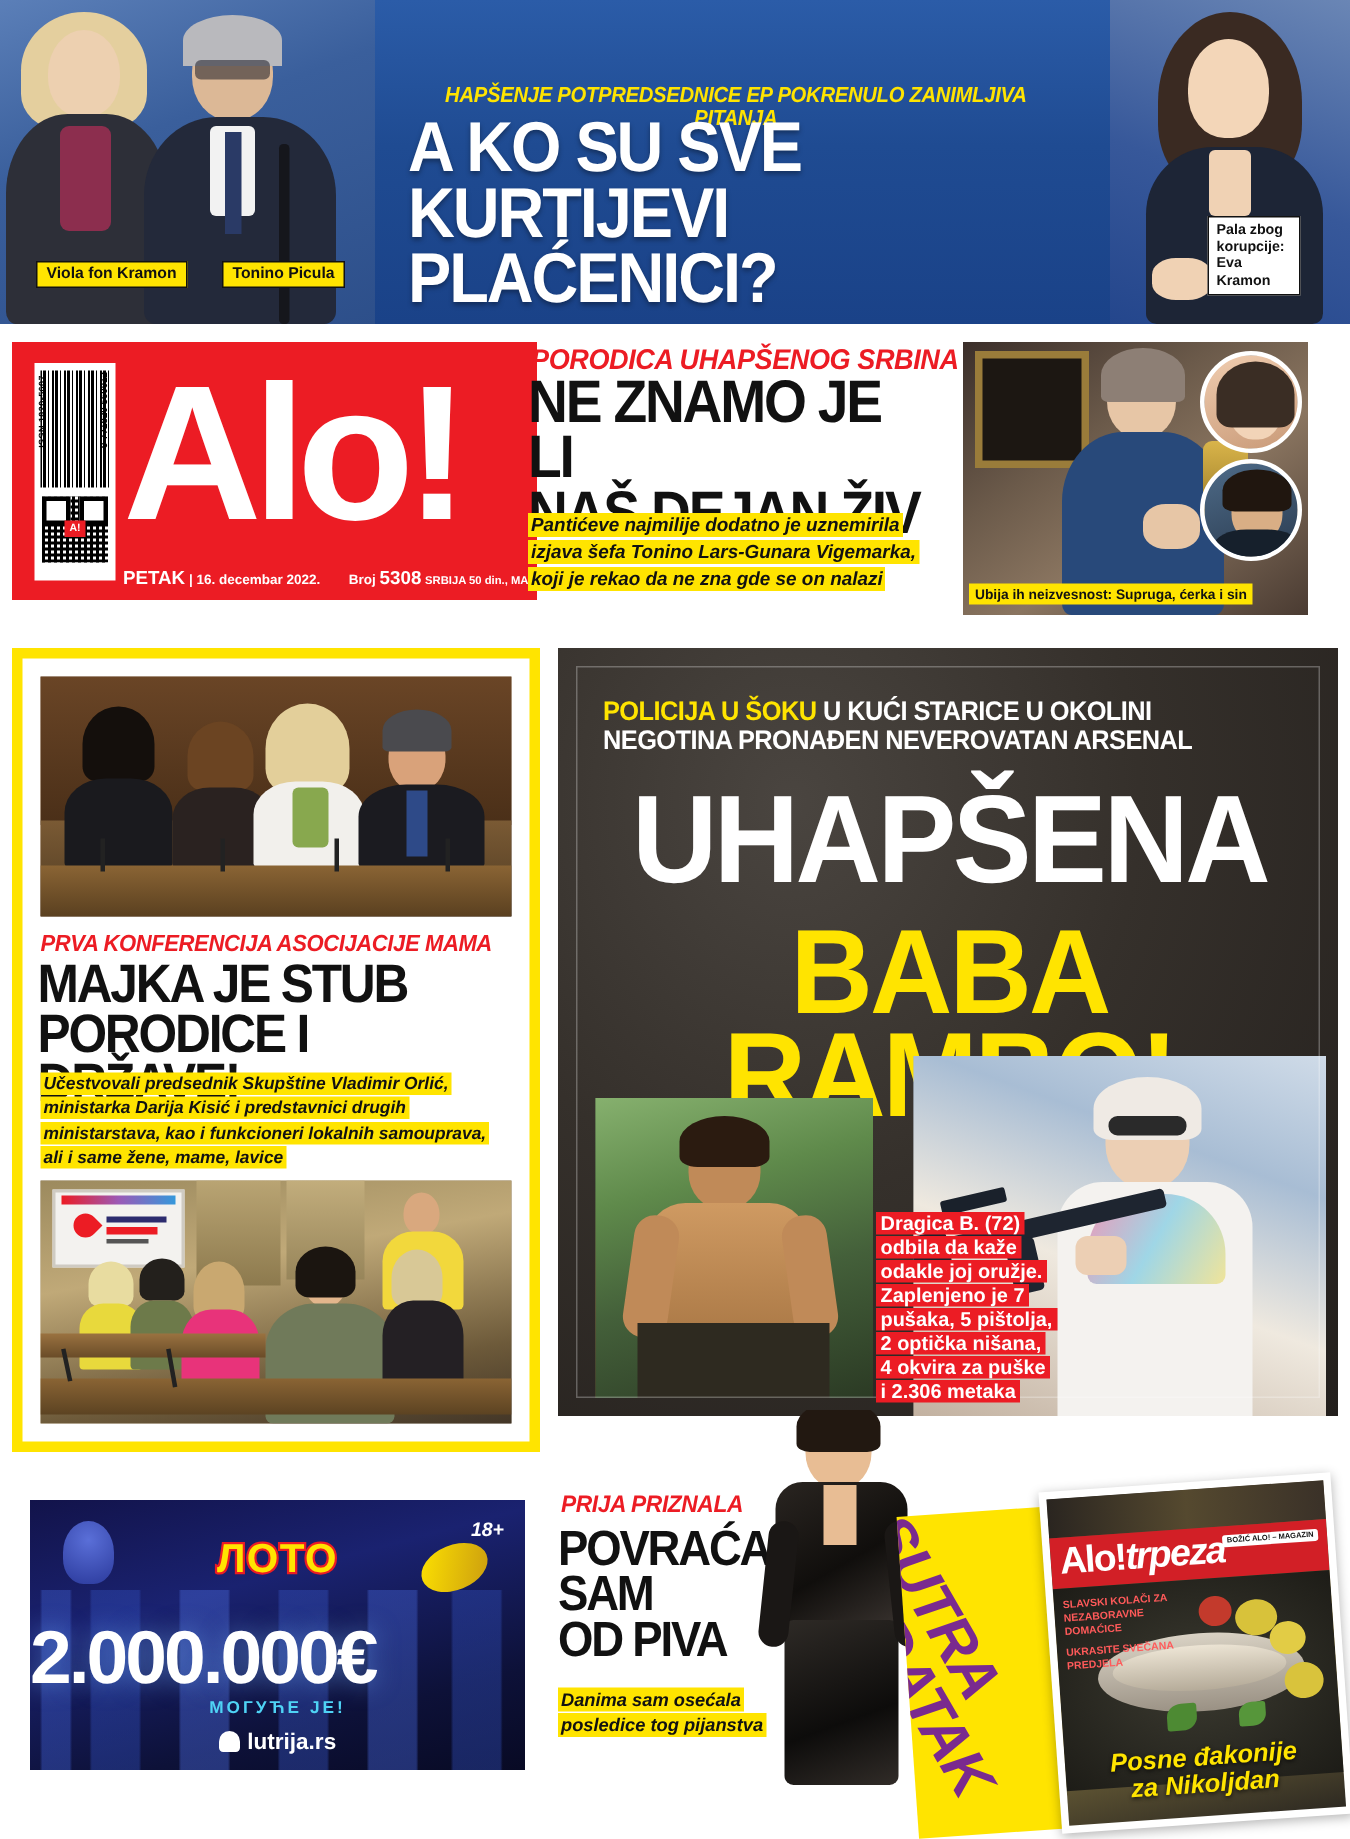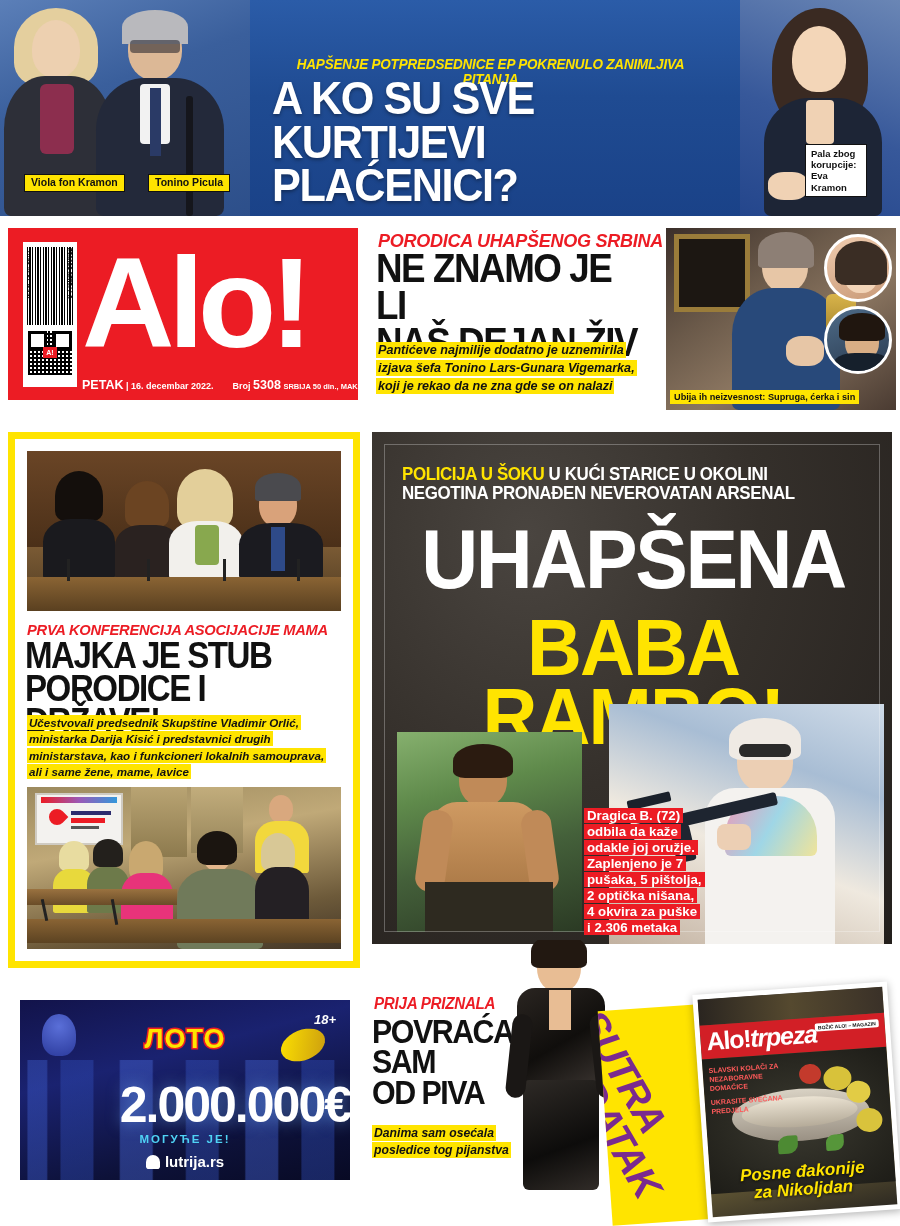--- a/index.html
+++ b/index.html
@@ -107,21 +107,21 @@
     letter-spacing:-6px; font-family:"Liberation Sans", sans-serif;
   }
   .masthead-meta {
     position:absolute; left:74px; bottom:8px; width:270px;
     color:#fff; font-size:9px; font-weight:800; white-space:nowrap;
   }
   .masthead-meta .big { font-size:12.5px; }
   .masthead-meta .sm { font-size:7.5px; font-weight:700; }
 
   
-  .art-dejan { position:absolute; left:376px; top:228px; width:520px; height:182px; }
+  .art-dejan { position:absolute; left:352px; top:228px; width:520px; height:182px; }
   .kicker-red {
     color:#ec1c24; font-weight:900; font-style:italic; font-size:19px;
     letter-spacing:-0.3px; transform: scaleX(0.95); transform-origin:left center;
   }
   .head-black {
     color:#111; font-weight:900; line-height:0.92; letter-spacing:-1.6px;
     transform: scaleX(0.92); transform-origin:left top;
   }
   .lead-yellow {
     background:#ffe400; color:#111; font-style:italic; font-weight:700;
@@ -218,21 +218,21 @@
   .lotto-logo {
     position:absolute; left:50%; transform:translateX(-50%); top:24px;
     color:#ffe400; font-weight:900; font-size:27px; letter-spacing:1px;
     -webkit-text-stroke: 3px #ec1c24; paint-order: stroke fill;
   }
   .lotto-sub {
     position:absolute; left:0; right:0; top:60px; text-align:center;
     color:#fff; font-weight:800; font-size:12.5px; letter-spacing:2px;
   }
   .lotto-amt {
-    position:absolute; left:0; right:0; top:76px; text-align:right;
+    position:absolute; left:0; right:0; top:76px; text-align:left;
     color:#fff; font-weight:900; font-size:50px; letter-spacing:-2px;
     text-shadow: 0 0 16px rgba(120,180,255,.55);
   }
   .lotto-mog {
     position:absolute; left:0; right:0; top:133px; text-align:center;
     color:#4fd3f5; font-weight:800; font-size:11.5px; letter-spacing:2px;
   }
   .lotto-brand {
     position:absolute; left:0; right:0; bottom:10px; text-align:center;
     color:#fff; font-weight:700; font-size:15px;

